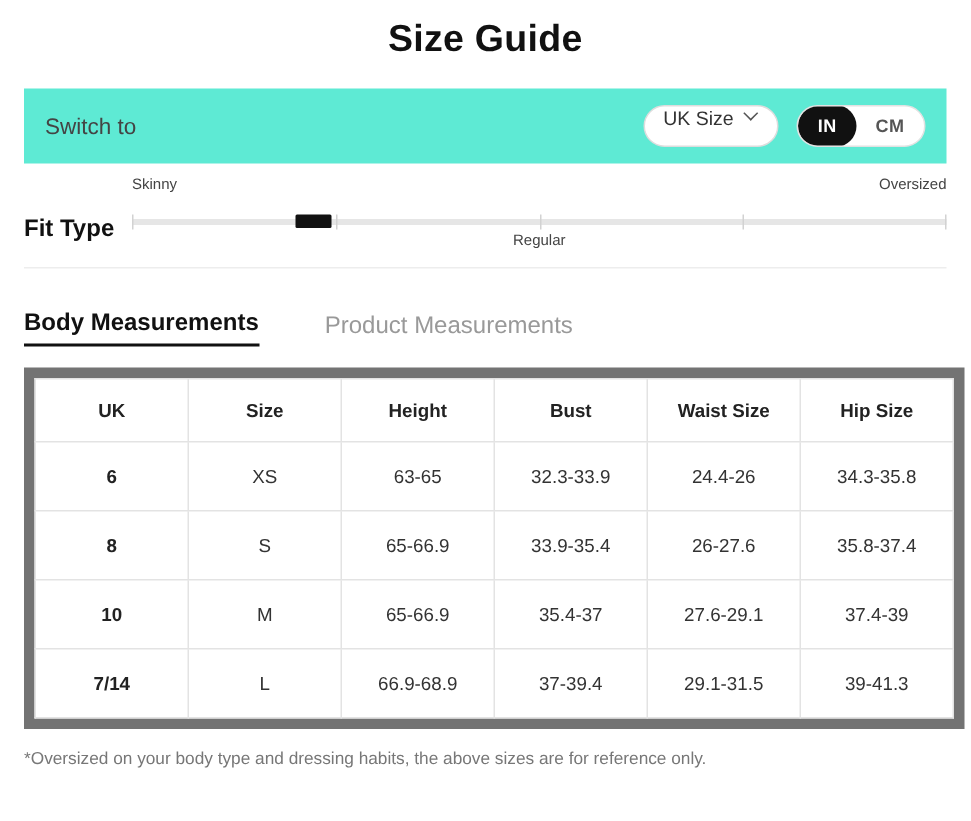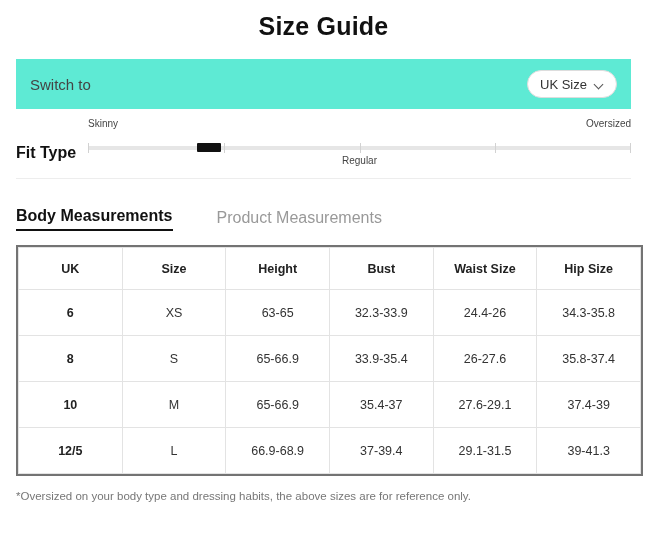--- a/index.html
+++ b/index.html
@@ -46,21 +46,21 @@
     align-items: center;
     gap: 12px;
   }
   .select-pill {
     background: #ffffff;
     border: 1px solid #dddddd;
     border-radius: 16px;
     height: 28px;
     padding: 0 12px;
     display: flex;
-    align-items: center;
+    align-items: flex-start;
     gap: 8px;
     font-size: 13px;
     color: #333333;
     cursor: pointer;
   }
   .chev {
     display: inline-block;
     width: 9px;
     height: 9px;
     position: relative;
@@ -172,21 +172,21 @@
     cursor: pointer;
     padding-bottom: 4px;
   }
   .tab.active {
     color: #111111;
     font-weight: bold;
     border-bottom: 2px solid #111111;
   }
   .table-wrap {
     margin: 14px 4px 0 16px;
-    border: 2px solid #737373;
+    border: 7px solid #737373;
   }
   table {
     width: 100%;
     border-collapse: collapse;
     table-layout: fixed;
   }
   th, td {
     border: 1px solid #e3e3e3;
     text-align: center;
     font-size: 12.5px;
@@ -215,20 +215,24 @@
 <div class="page">
 
   <div class="title">Size Guide</div>
 
   <div class="switch-bar">
     <div class="switch-label">Switch to</div>
     <div class="switch-right">
       <div class="select-pill">
         <span>UK Size</span>
         <span class="chev"></span>
+      </div>
+      <div class="unit-toggle">
+        <span class="unit active">IN</span>
+        <span class="unit">CM</span>
       </div>
     </div>
   </div>
 
   <div class="fit-section">
     <div class="fit-label">Fit Type</div>
     <div class="fit-track-wrap">
       <div class="fit-names">
         <span class="fit-name n0">Skinny</span>
         <span class="fit-name n1">Regular</span>
@@ -281,21 +285,21 @@
         </tr>
         <tr>
           <td class="firstcol">10</td>
           <td>M</td>
           <td>65-66.9</td>
           <td>35.4-37</td>
           <td>27.6-29.1</td>
           <td>37.4-39</td>
         </tr>
         <tr>
-          <td class="firstcol">12/5</td>
+          <td class="firstcol">7/14</td>
           <td>L</td>
           <td>66.9-68.9</td>
           <td>37-39.4</td>
           <td>29.1-31.5</td>
           <td>39-41.3</td>
         </tr>
       </tbody>
     </table>
   </div>
 

